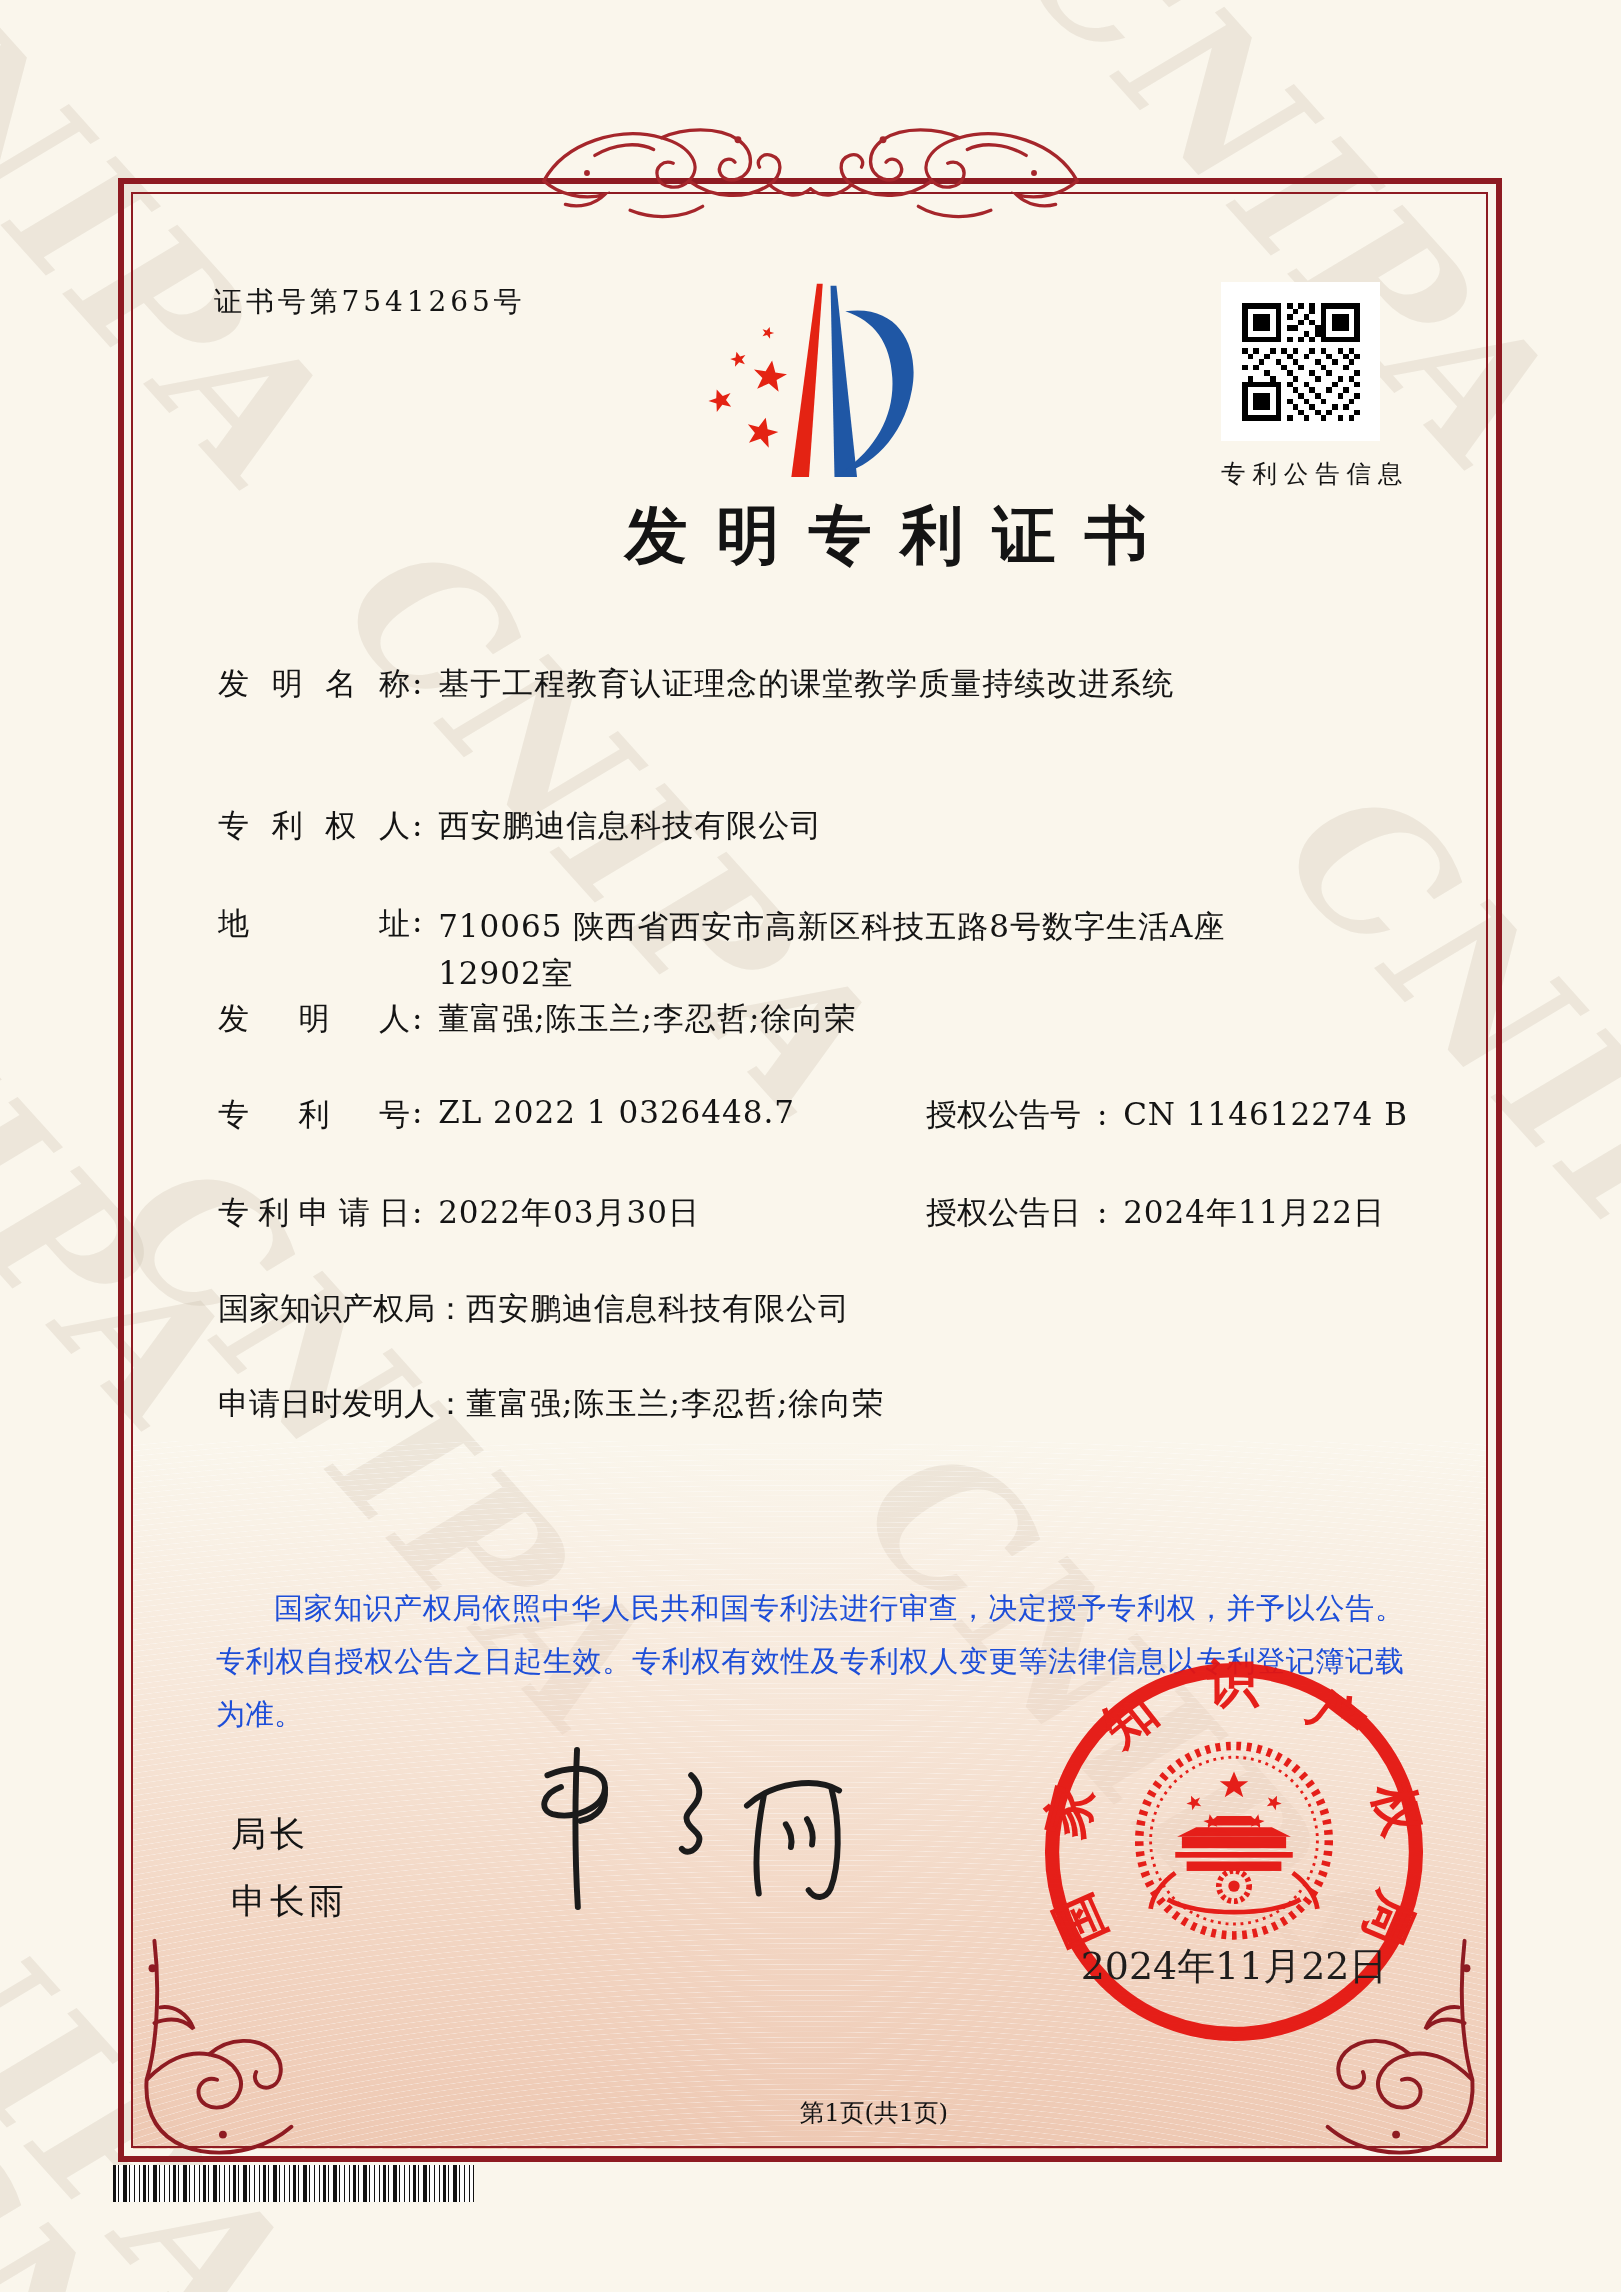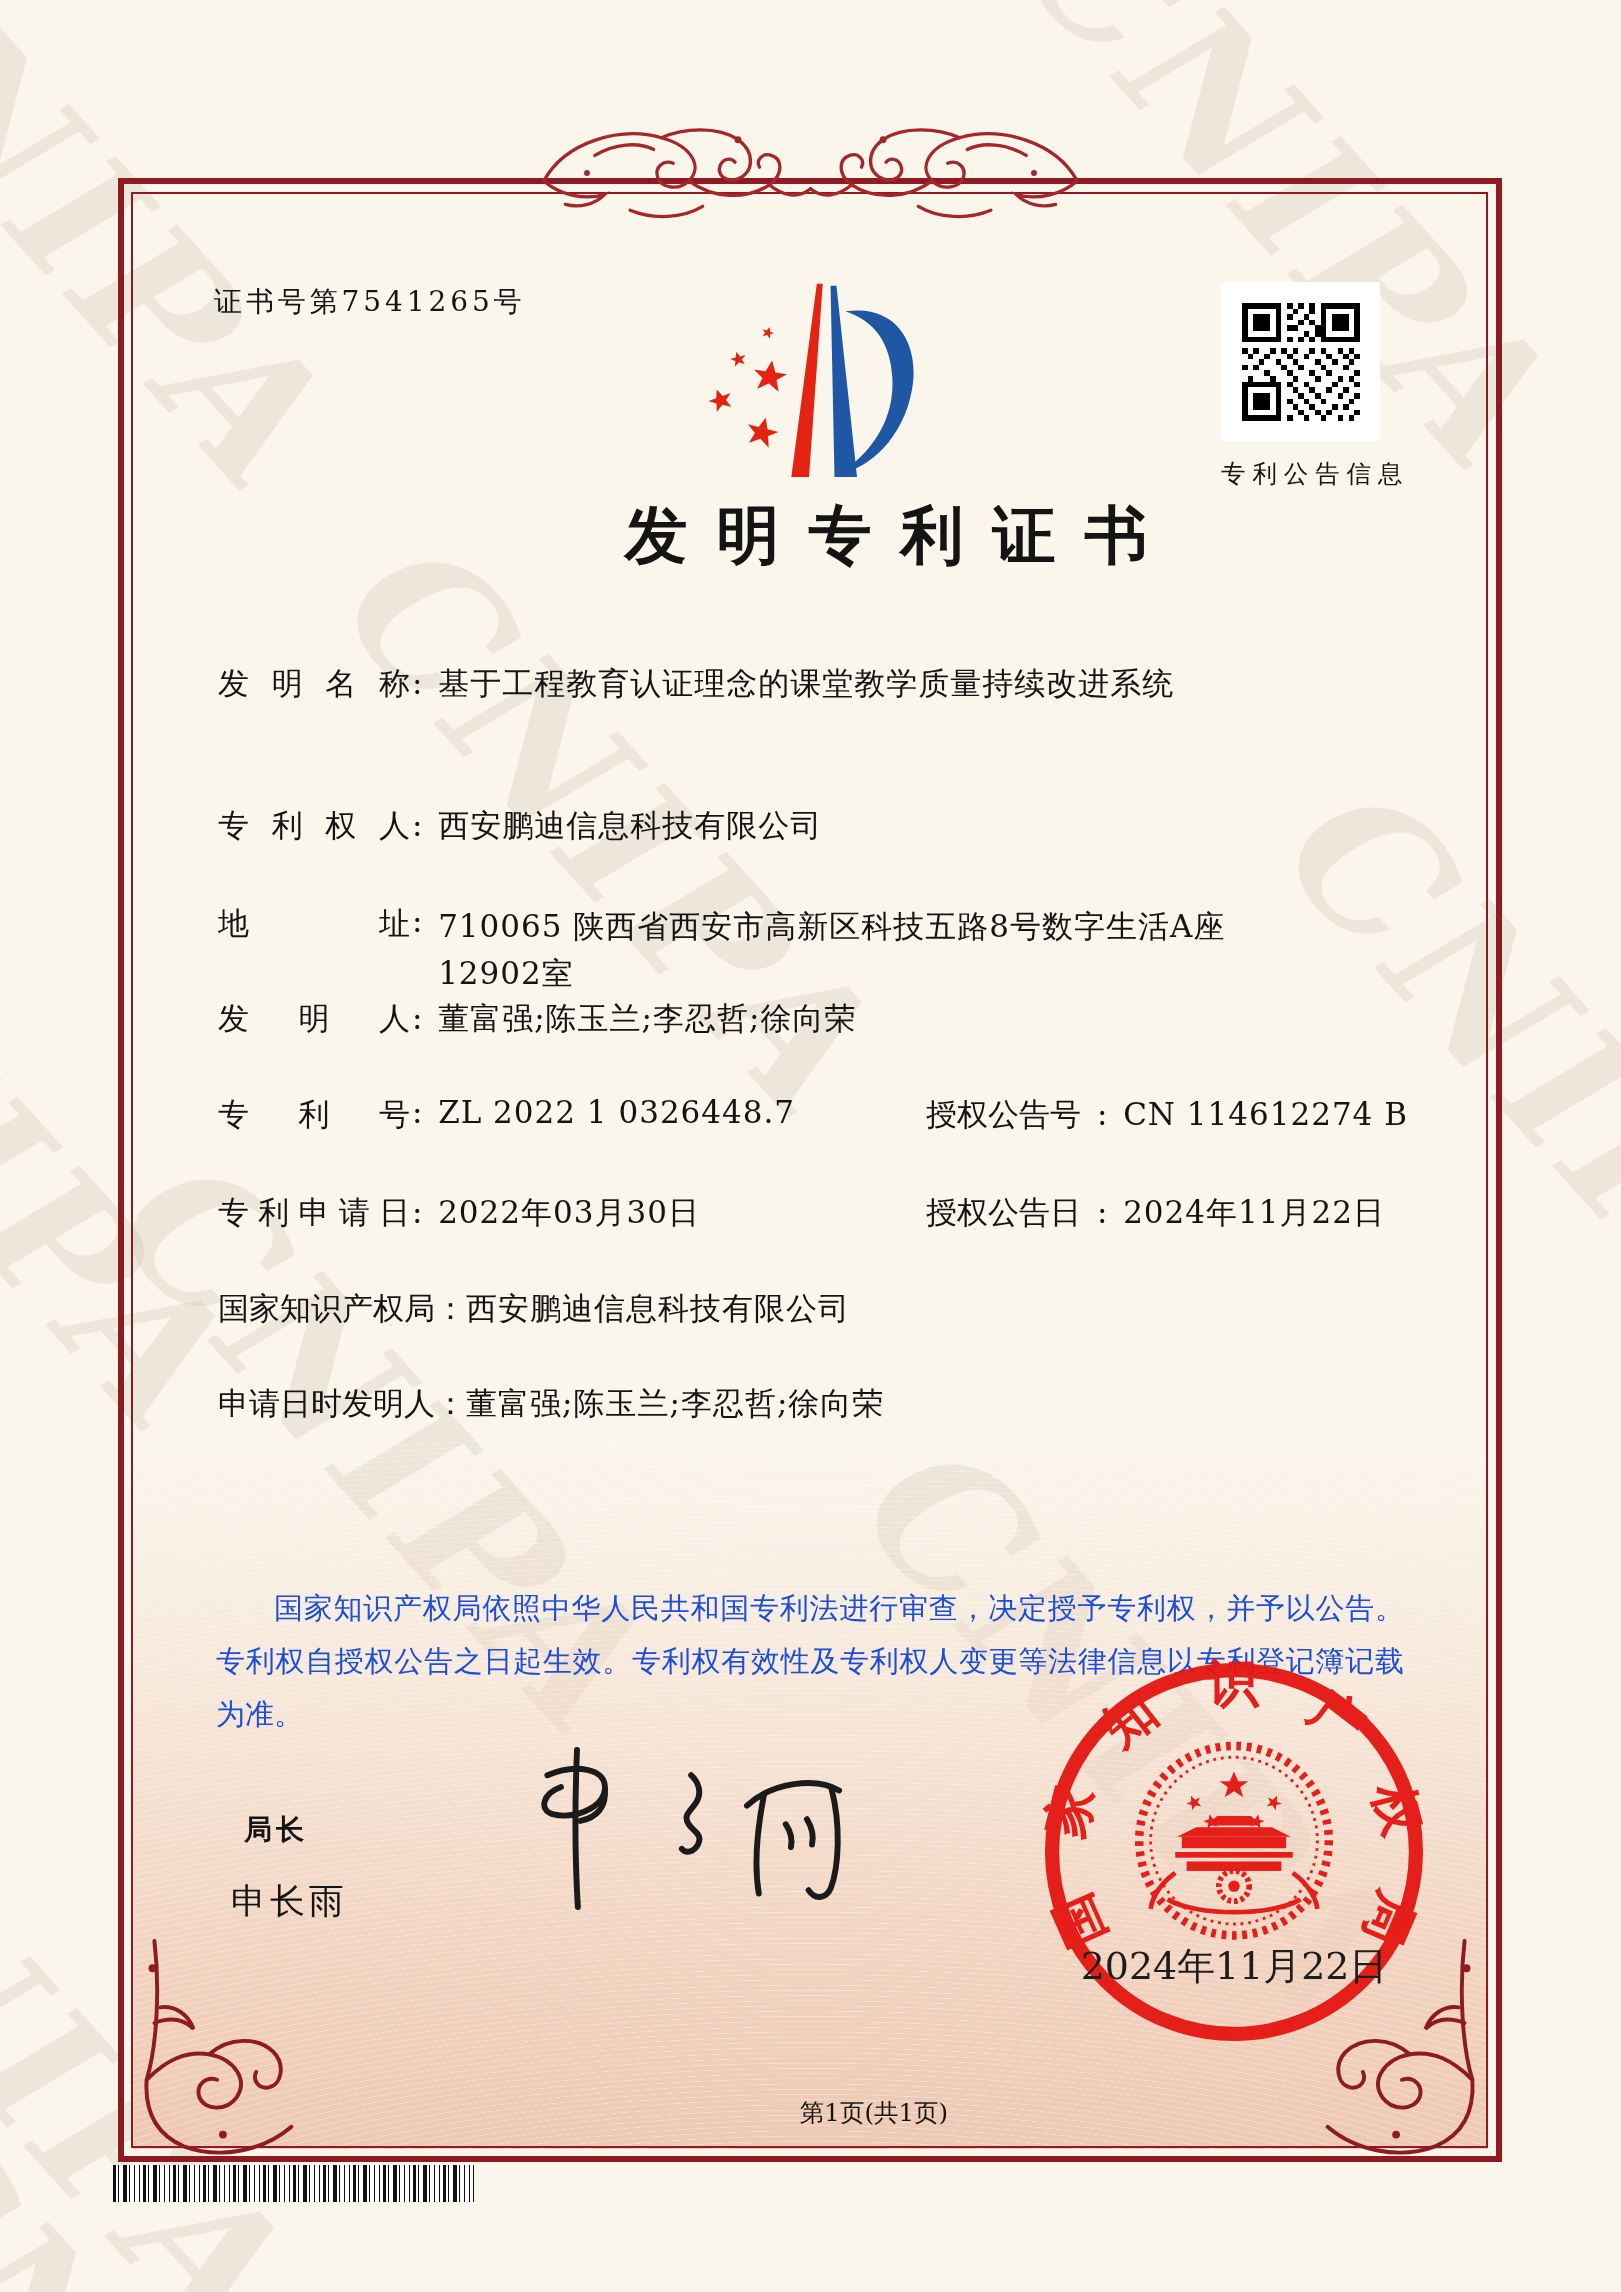--- a/index.html
+++ b/index.html
@@ -32,21 +32,21 @@
     letter-spacing:29px;padding-left:29px;box-sizing:border-box;z-index:4;}
   .row{position:absolute;left:218px;width:1274px;font-size:31px;white-space:nowrap;z-index:4;}
   .jlabel{display:inline-block;width:192px;text-align:justify;text-align-last:justify;vertical-align:top;white-space:normal;}
   .colon{display:inline-block;margin:0 15.7px 0 2px;}
   .val{letter-spacing:1px;}
   .addr-val{display:inline-block;width:887px;white-space:normal;line-height:47px;vertical-align:top;}
   .col2{position:absolute;left:708px;top:0;}
   .rlabel{display:inline-block;margin-right:14px;}
   .statement{position:absolute;left:216px;top:1553px;width:1188px;font-size:29px;line-height:53px;
     text-indent:2em;text-align:justify;z-index:4;color:#1d4ed8;}
-  .officer-label{position:absolute;left:244px;top:1811px;font-size:28px;font-weight:700;z-index:4;
+  .officer-label{position:absolute;left:231px;top:1811px;font-size:35px;font-weight:400;z-index:4;
     font-family:"DejaVu Sans","Liberation Sans",sans-serif;letter-spacing:3.9px;}
   .officer-name{position:absolute;left:231px;top:1878px;font-size:35px;font-weight:500;z-index:4;
     font-family:"DejaVu Sans","Liberation Sans",sans-serif;letter-spacing:3.9px;}
   .signature{position:absolute;left:495px;top:1723px;z-index:4;}
   .seal{position:absolute;left:1035px;top:1653px;z-index:5;opacity:.95;}
   .footer-page{position:absolute;left:118px;width:1512px;top:2096px;text-align:center;font-size:24.5px;z-index:4;}
   .barcode{position:absolute;left:113px;top:2165px;width:361px;height:37px;z-index:4;
     background-image:repeating-linear-gradient(90deg,
       #111 0 2.9px,#fdfdfd 2.9px 4.9px,#111 4.9px 5.9px,#fdfdfd 5.9px 9.8px,#111 9.8px 13.7px,#fdfdfd 13.7px 15.7px,
       #111 15.7px 16.7px,#fdfdfd 16.7px 20.6px,#111 20.6px 22.5px,#fdfdfd 22.5px 26.5px,#111 26.5px 27.4px,#fdfdfd 27.4px 30px);}

